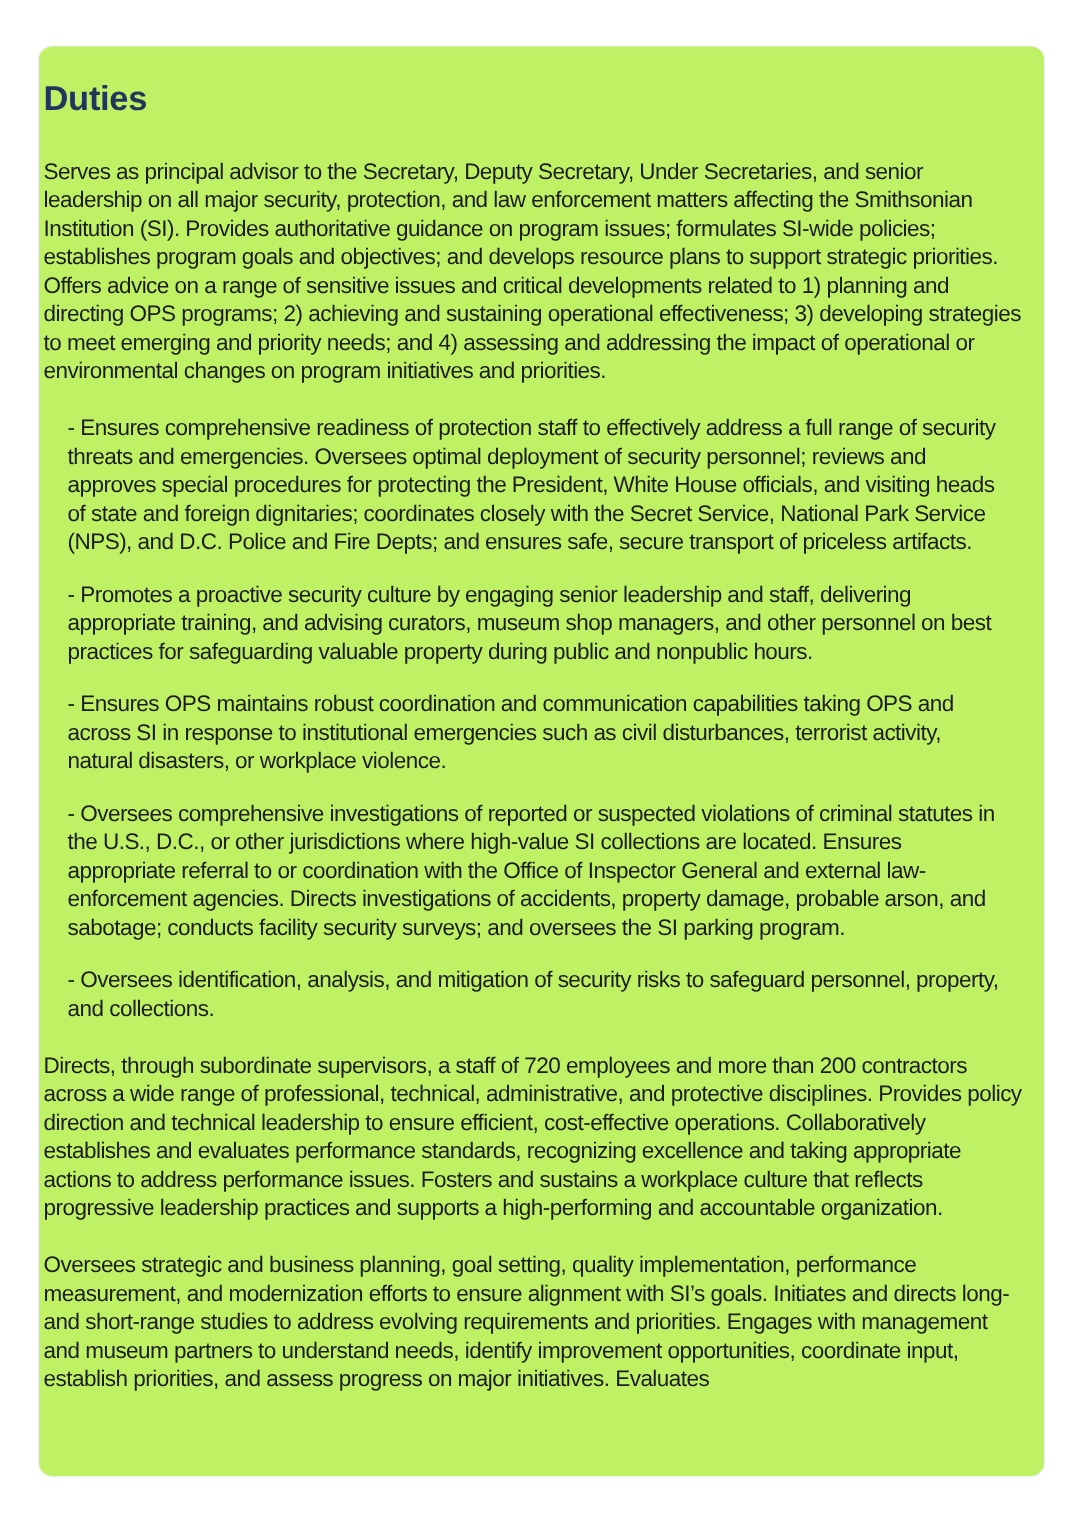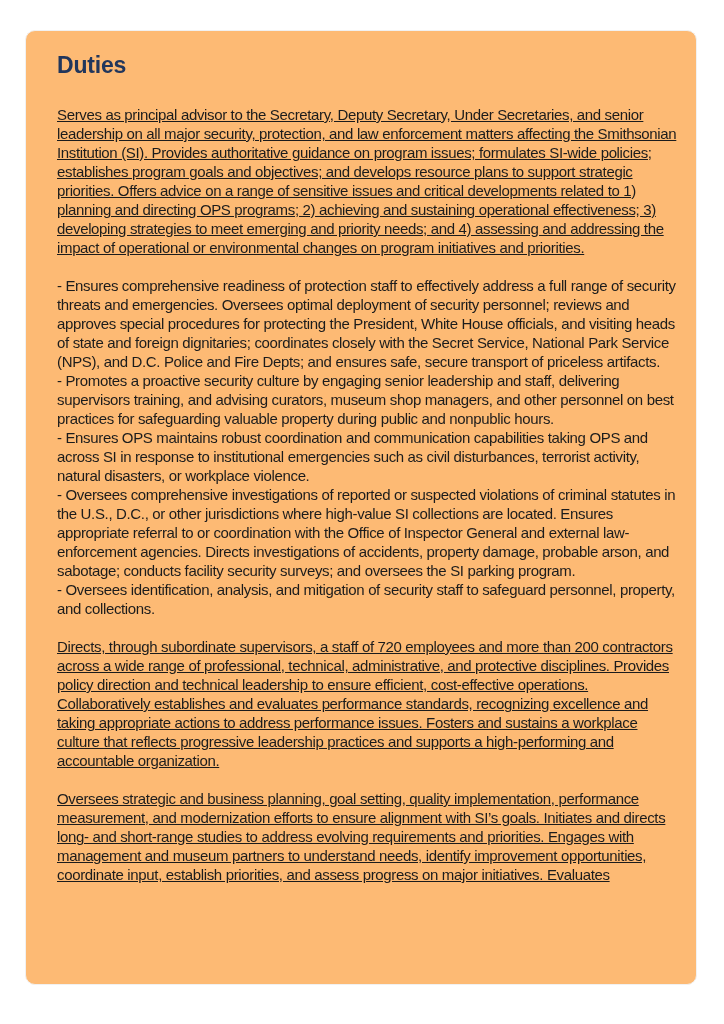--- a/index.html
+++ b/index.html
@@ -15,70 +15,69 @@
     width: 724px;
     height: 1024px;
     background: #ffffff;
   }
   .card {
     position: absolute;
     left: 25px;
     top: 30px;
     width: 672px;
     height: 955px;
-    background: #fdba74;
+    background: #bef264;
     border: 1px solid #f1f1f1;
     border-radius: 10px;
-    padding: 21px 13px 0 31px;
+    padding: 21px 13px 0 3px;
     overflow: hidden;
   }
   .section-heading {
     font-size: 23px;
     font-weight: 700;
     letter-spacing: -0.2px;
     color: #21365c;
     margin: 0 0 26px 0;
   }
   .body-copy {
     font-size: 15px;
     line-height: 19px;
     letter-spacing: -0.35px;
     color: #1c1c1c;
   }
   .para {
     margin: 0 0 19px 0;
-    text-decoration: underline;
   }
   .para:last-child {
     margin-bottom: 0;
   }
   .list-block {
     margin: 0 0 19px 0;
   }
   .list-line {
-    margin: 0;
+    margin: 16px;
   }
 </style>
 </head>
 <body>
 
 <main class="page">
   <section class="card">
     <h2 class="section-heading">Duties</h2>
 
     <div class="body-copy">
       <p class="para">Serves as principal advisor to the Secretary, Deputy Secretary, Under Secretaries, and senior leadership on all major security, protection, and law enforcement matters affecting the Smithsonian Institution (SI). Provides authoritative guidance on program issues; formulates SI-wide policies; establishes program goals and objectives; and develops resource plans to support strategic priorities. Offers advice on a range of sensitive issues and critical developments related to 1) planning and directing OPS programs; 2) achieving and sustaining operational effectiveness; 3) developing strategies to meet emerging and priority needs; and 4) assessing and addressing the impact of operational or environmental changes on program initiatives and priorities.</p>
 
 
       <div class="list-block">
         <div class="list-line">- Ensures comprehensive readiness of protection staff to effectively address a full range of security threats and emergencies. Oversees optimal deployment of security personnel; reviews and approves special procedures for protecting the President, White House officials, and visiting heads of state and foreign dignitaries; coordinates closely with the Secret Service, National Park Service (NPS), and D.C. Police and Fire Depts; and ensures safe, secure transport of priceless artifacts.</div>
-        <div class="list-line">- Promotes a proactive security culture by engaging senior leadership and staff, delivering supervisors training, and advising curators, museum shop managers, and other personnel on best practices for safeguarding valuable property during public and nonpublic hours.</div>
+        <div class="list-line">- Promotes a proactive security culture by engaging senior leadership and staff, delivering appropriate training, and advising curators, museum shop managers, and other personnel on best practices for safeguarding valuable property during public and nonpublic hours.</div>
         <div class="list-line">- Ensures OPS maintains robust coordination and communication capabilities taking OPS and across SI in response to institutional emergencies such as civil disturbances, terrorist activity, natural disasters, or workplace violence.</div>
         <div class="list-line">- Oversees comprehensive investigations of reported or suspected violations of criminal statutes in the U.S., D.C., or other jurisdictions where high-value SI collections are located. Ensures appropriate referral to or coordination with the Office of Inspector General and external law-enforcement agencies. Directs investigations of accidents, property damage, probable arson, and sabotage; conducts facility security surveys; and oversees the SI parking program.</div>
-        <div class="list-line">- Oversees identification, analysis, and mitigation of security staff to safeguard personnel, property, and collections.</div>
+        <div class="list-line">- Oversees identification, analysis, and mitigation of security risks to safeguard personnel, property, and collections.</div>
       </div>
 
       <p class="para">Directs, through subordinate supervisors, a staff of 720 employees and more than 200 contractors across a wide range of professional, technical, administrative, and protective disciplines. Provides policy direction and technical leadership to ensure efficient, cost-effective operations. Collaboratively establishes and evaluates performance standards, recognizing excellence and taking appropriate actions to address performance issues. Fosters and sustains a workplace culture that reflects progressive leadership practices and supports a high-performing and accountable organization.</p>
 
       <p class="para">Oversees strategic and business planning, goal setting, quality implementation, performance measurement, and modernization efforts to ensure alignment with SI’s goals. Initiates and directs long- and short-range studies to address evolving requirements and priorities. Engages with management and museum partners to understand needs, identify improvement opportunities, coordinate input, establish priorities, and assess progress on major initiatives. Evaluates</p>
     </div>
   </section>
 </main>
 
 </body></html>

